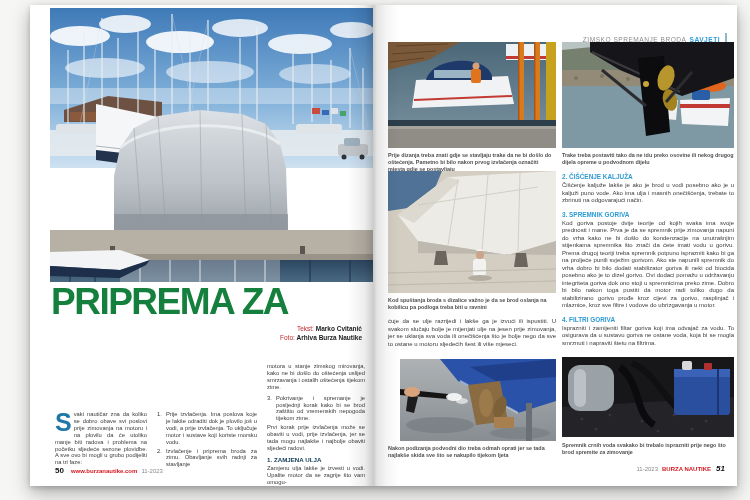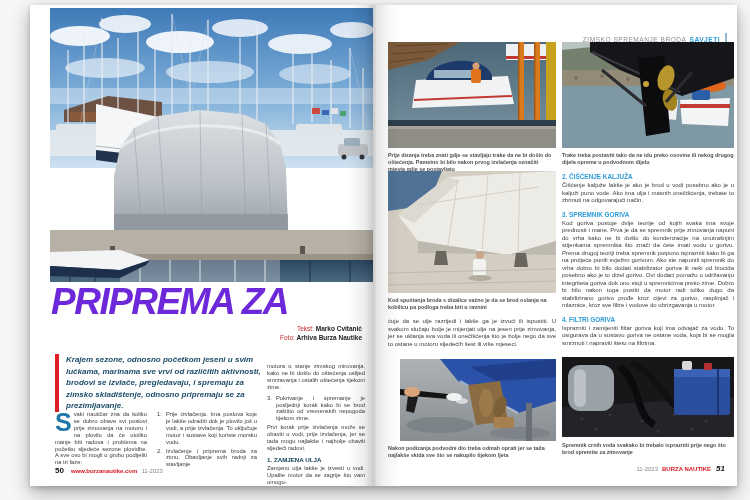--- a/index.html
+++ b/index.html
@@ -14,21 +14,21 @@
   .page { position:absolute; top:0; height:481px; background:#fff; }
   .page-left  { left:0;   width:343px; }
   .page-right { left:343px; width:364px; }
   .spine { position:absolute; left:318px; top:0; width:52px; height:481px; pointer-events:none; z-index:40;
            background:linear-gradient(90deg, rgba(0,0,0,0) 0%, rgba(0,0,0,.07) 32%, rgba(0,0,0,.20) 49%, rgba(90,90,90,.16) 56%, rgba(0,0,0,.04) 74%, rgba(0,0,0,0) 100%); }
   .ph { position:absolute; display:block; }
   svg { display:block; }
 
   
   .title { position:absolute; left:21px; top:281px; font-size:37px; font-weight:bold;
-           letter-spacing:-1.5px; line-height:32px; color:#6d28d9;font-style:italic; }
+           letter-spacing:-1.5px; line-height:32px; color:#15803d; }
   .byline { position:absolute; right:11px; top:319px; text-align:right;
             font-size:6.5px; line-height:9px; color:#1a1a1a; }
   .byline .lbl { color:#c2272d; }
   .byline b { font-weight:bold; }
   .intro { position:absolute; left:25px; top:349px; width:212px; display:flex; }
   .intro-bar { width:4px; background:#e01e25; margin-right:7px; flex:none; }
   .intro-text { font-style:italic; font-weight:bold; color:#1d4d68;
                 font-size:8px; line-height:11.6px; }
   .bodytxt { font-size:5.8px; line-height:6.9px; color:#3b3b3b; text-align:justify; }
   .col1 { position:absolute; left:25px;  top:406px; width:92px; }
@@ -182,24 +182,20 @@
 
     <div class="title">
       <div>PRIPREMA ZA</div>
     </div>
 
     <div class="byline">
       <div><span class="lbl">Tekst:</span> <b>Marko Cvitanić</b></div>
       <div><span class="lbl">Foto:</span> <b>Arhiva Burza Nautike</b></div>
     </div>
 
-    <div class="intro">
-      <div class="intro-bar"></div>
-      <div class="intro-text">Krajem sezone, odnosno početkom jeseni u svim lučkama, marinama sve vrvi od različitih aktivnosti, brodovi se izvlače, pregledavaju, i spremaju za zimsko skladištenje, odnosno pripremaju se za prezimljavanje.</div>
-    </div>
 
     <div class="col1 bodytxt">
       <span class="dropcap">S</span><span>vaki nautičar zna da koliko se dobro obave svi poslovi prije zimovanja na motoru i na plovilu da će utoliko manje biti radova i problema na početku sljedeće sezone plovidbe. A sve ovo bi mogli u grubo podijeliti na tri faze:</span>
     </div>
 
     <div class="col2 bodytxt">
       <div class="li">
         <span class="num">1.</span>
         <span class="it">Prije izvlačenja. Ima poslova koje je lakše odraditi dok je plovilo još u vodi, a prije izvlačenja. To uključuje motor i sustave koji koriste morsku vodu.</span>
       </div>

